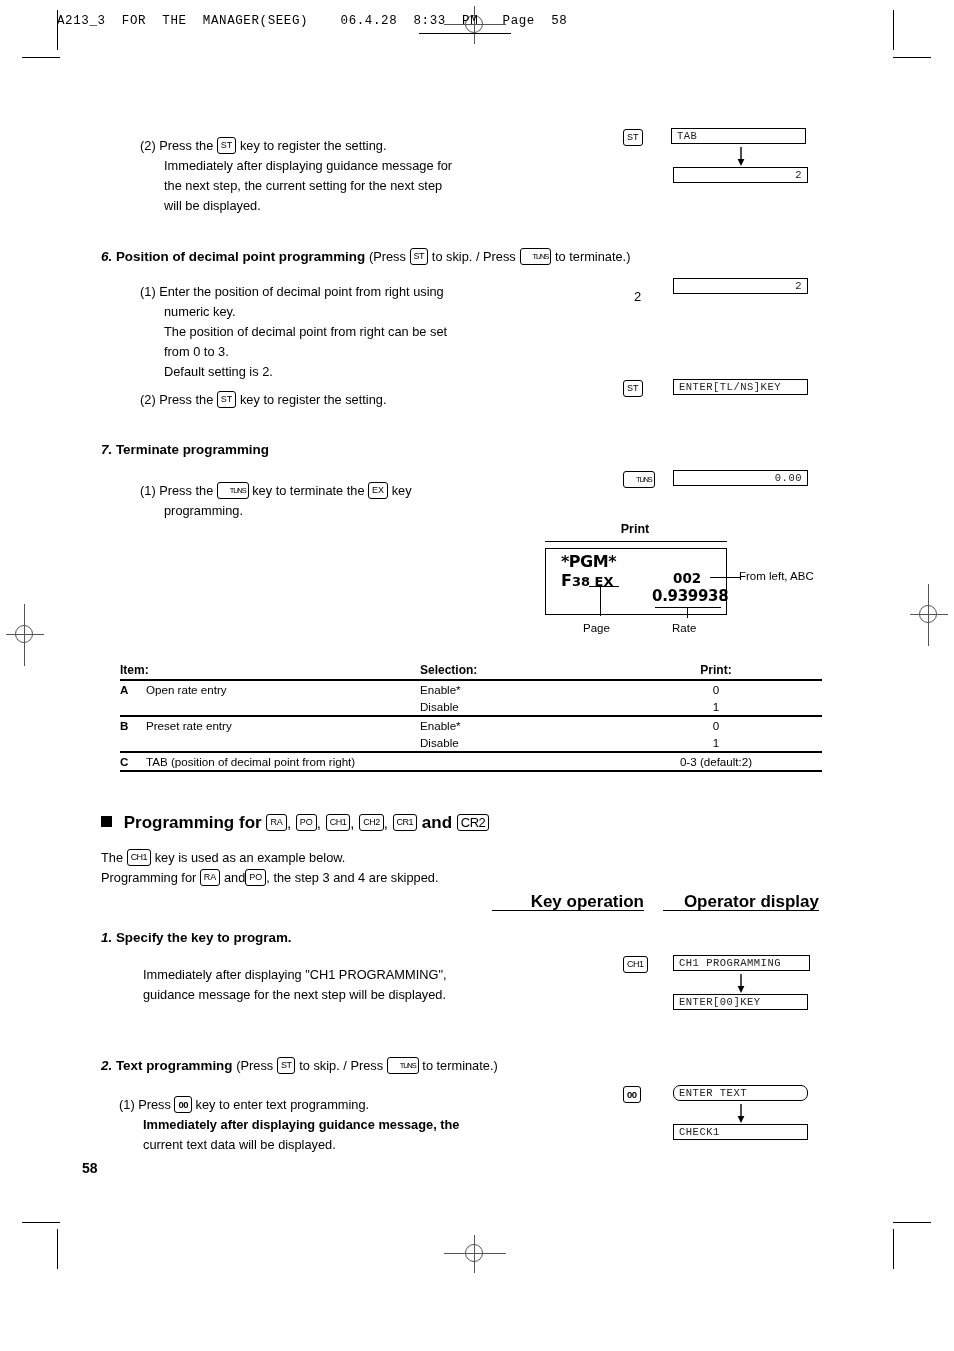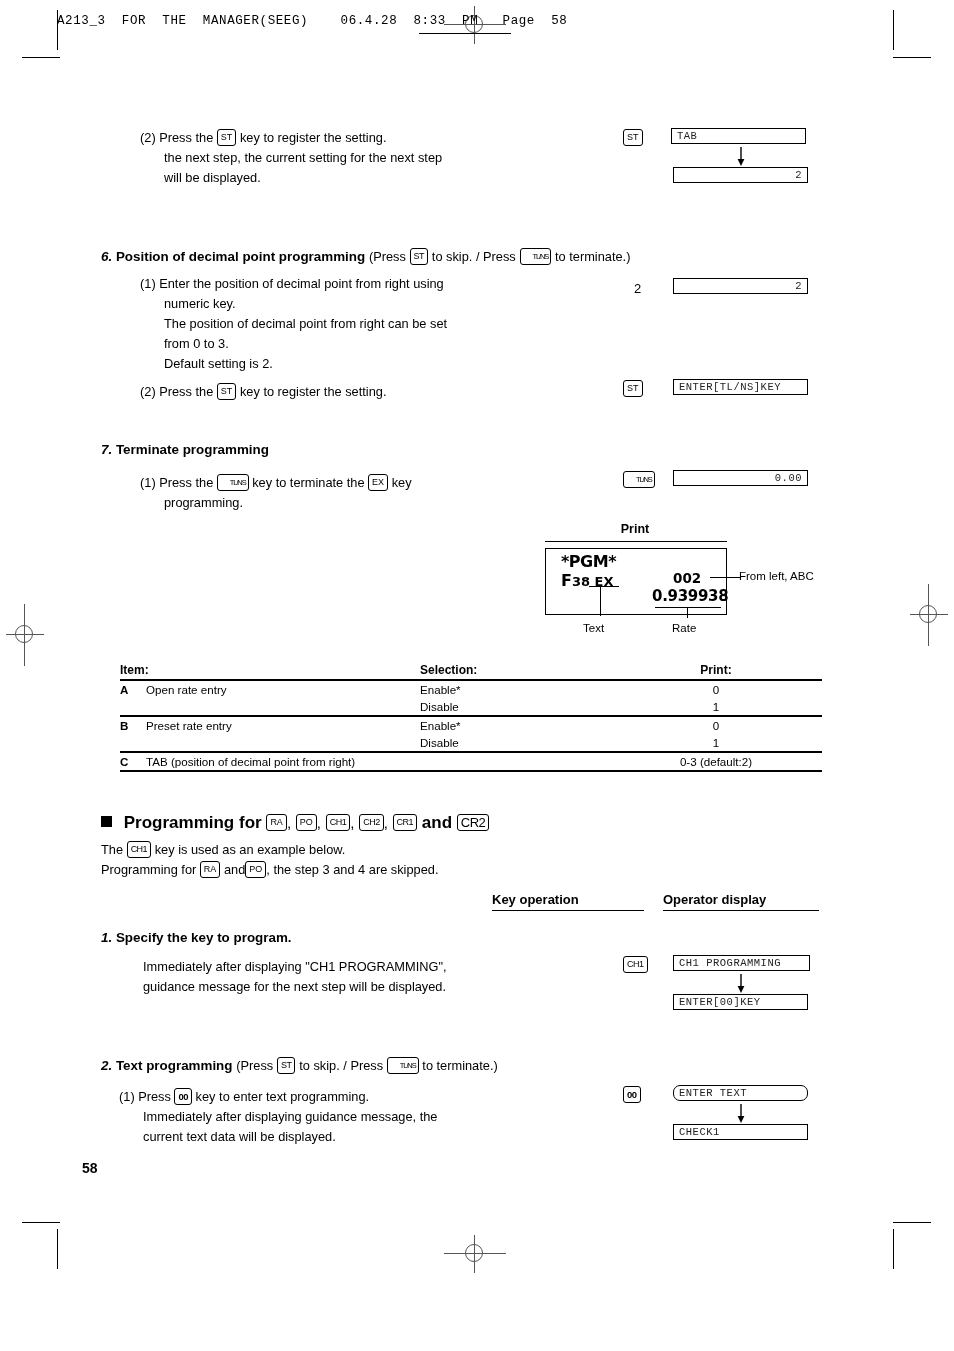--- a/index.html
+++ b/index.html
@@ -19,21 +19,21 @@
 
   
   .page-header{
     position:absolute;left:57px;top:14px;
     font-family:"Liberation Mono", monospace;
     font-size:12.5px;letter-spacing:.6px;white-space:pre;color:#000;
   }
   .header-rule{position:absolute;left:419px;top:33px;width:92px;height:1px;background:#000;}
 
   
-  .body-text{font-size:12.8px;line-height:20px;}
+  .body-text{font-size:12.8px;line-height:20px;margin-top:8px;}
   .bold{font-weight:bold;}
   .ital-bold{font-weight:bold;font-style:italic;}
 
   
   .key{
     display:inline-block;border:1px solid #000;border-radius:3px;
     background:#fff;text-align:center;vertical-align:middle;
     font-family:"Liberation Sans", sans-serif;font-weight:normal;
     line-height:13px;height:13px;font-size:9px;padding:1px 3px 1px 3px;
     box-sizing:content-box;position:relative;top:-1px;
@@ -74,21 +74,21 @@
   .r-last td{border-bottom:2px solid #000;}
   .col-item{width:26px;font-weight:bold;}
   .col-desc{width:274px;}
   .col-sel{width:190px;}
   .col-print{text-align:center;}
 
   
   .blk{position:absolute;}
   .sqbullet{display:inline-block;width:11px;height:11px;background:#000;
     vertical-align:middle;position:relative;top:-2px;margin-right:7px;}
-  .colhdr{position:absolute;font-weight:bold;font-size:13px;text-align:left;}
+  .colhdr{position:absolute;font-weight:bold;font-size:17px;text-align:right;}
   .colhdr-rule{position:absolute;height:1px;background:#000;}
 
   .pagenum{position:absolute;left:82px;top:1160px;font-weight:bold;font-size:14px;}
 </style>
 </head>
 <body>
 
 <div class="cropmark" style="left:22px;top:57px;width:38px;height:1px;"></div>
 <div class="cropmark" style="left:57px;top:10px;width:1px;height:40px;"></div>
 <div class="cropmark" style="left:893px;top:57px;width:38px;height:1px;"></div>
@@ -121,20 +121,21 @@
 
 <div class="page-header">A213_3  FOR  THE  MANAGER(SEEG)    06.4.28  8:33  PM   Page  58</div>
 <div class="header-rule"></div>
 
 <div class="blk body-text" style="left:140px;top:128px;width:360px;">
   <div>
     <span>(2) Press the</span>
     <span class="key">ST</span>
     <span>key to register the setting.</span>
   </div>
+  <div style="padding-left:24px;">Immediately after displaying guidance message for</div>
   <div style="padding-left:24px;">the next step, the current setting for the next step</div>
   <div style="padding-left:24px;">will be displayed.</div>
 </div>
 
 <div class="opkey" style="left:623px;top:129px;">
   <span class="key">ST</span>
 </div>
 <div class="disp" style="left:671px;top:128px;width:135px;">TAB</div>
 <div class="arrow-down" style="left:734px;top:147px;">
   <svg width="14" height="20" viewBox="0 0 14 20">
@@ -206,21 +207,21 @@
   <span style="font-size:16px;">F</span><span style="font-size:13px;">38</span>
   <span style="font-size:13px;">EX</span>
 </div>
 <div class="pgm-line" style="left:673px;top:570px;font-size:13.5px;">002</div>
 <div class="pgm-line" style="left:652px;top:587px;font-size:15px;letter-spacing:-.3px;">0.939938</div>
 
 <div class="lead" style="left:589px;top:586px;width:30px;height:1px;"></div>
 <div class="lead" style="left:655px;top:607px;width:66px;height:1px;"></div>
 
 <div class="lead" style="left:600px;top:586px;width:1px;height:30px;"></div>
-<div class="lead-lbl" style="left:583px;top:622px;">Text</div>
+<div class="lead-lbl" style="left:583px;top:622px;">Page</div>
 
 <div class="lead" style="left:687px;top:607px;width:1px;height:11px;"></div>
 <div class="lead-lbl" style="left:672px;top:622px;">Rate</div>
 
 <div class="lead" style="left:710px;top:577px;width:30px;height:1px;"></div>
 <div class="lead-lbl" style="left:739px;top:570px;white-space:nowrap;">From left, ABC</div>
 
 <div class="seltable">
   <table>
     <thead>
@@ -321,21 +322,21 @@
   <span class="key tlns">TL/NS</span>
   <span style="font-size:12.8px;">to terminate.)</span>
 </div>
 
 <div class="blk body-text" style="left:119px;top:1087px;width:420px;">
   <div>
     <span>(1) Press</span>
     <span class="key k00">00</span>
     <span>key to enter text programming.</span>
   </div>
-  <div style="padding-left:24px;">Immediately after displaying guidance message, the</div>
+  <div style="padding-left:24px;font-weight:bold;">Immediately after displaying guidance message, the</div>
   <div style="padding-left:24px;">current text data will be displayed.</div>
 </div>
 
 <div class="opkey" style="left:623px;top:1086px;">
   <span class="key k00">00</span>
 </div>
 <div class="disp" style="left:673px;top:1085px;width:135px;border-radius:7px;">ENTER TEXT</div>
 <div class="arrow-down" style="left:734px;top:1104px;">
   <svg width="14" height="20" viewBox="0 0 14 20">
       <line x1="7" y1="0" x2="7" y2="14" stroke="#000" stroke-width="1.4"></line>

